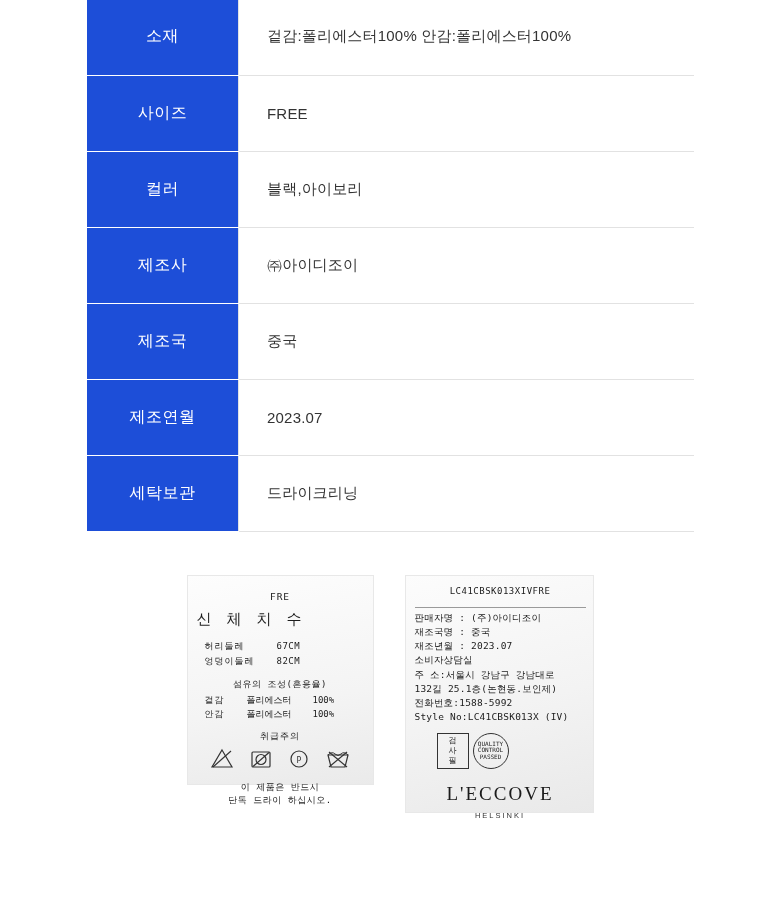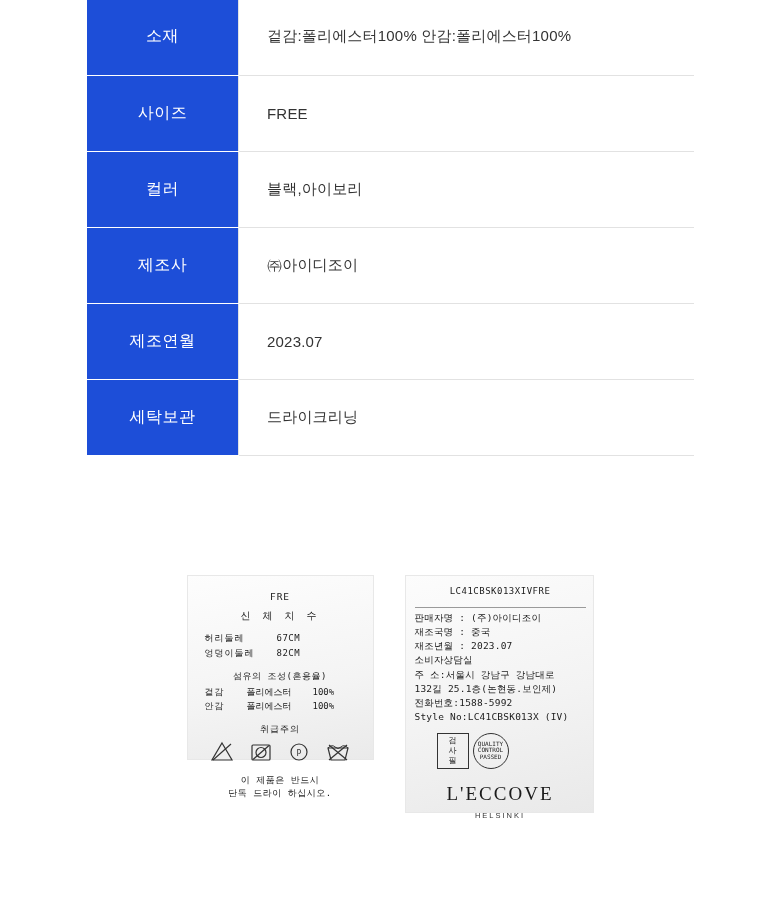--- a/index.html
+++ b/index.html
@@ -72,37 +72,37 @@
     background: #fbfbfb;
     box-shadow: 0 0 0 1px #e8e8e8 inset;
     font-family: "DejaVu Sans Mono", monospace;
     color: #1b1b1b;
     position: relative;
   }
 
   
   .label-left {
     width: 187px;
-    height: 185px;
+    height: 210px;
     padding: 15px 10px 10px 10px;
     box-sizing: border-box;
     font-size: 9px;
     line-height: 1.45;
     background: linear-gradient(170deg,#fdfdfd 0%,#f4f4f4 60%,#eaeaea 100%);
   }
   .ll-title {
     text-align: center;
     letter-spacing: 1px;
     font-size: 9.5px;
   }
   .ll-sub {
-    text-align: center;
+    text-align: left;
     letter-spacing: 3px;
     margin-top: 5px;
-    font-size: 10px;
+    font-size: 15px;
   }
   .ll-meas {
     margin-top: 9px;
     padding-left: 8px;
   }
   .ll-meas div {
     display: flex;
     margin-bottom: 2px;
   }
   .ll-meas .k { width: 72px; letter-spacing: 1px; }
@@ -232,20 +232,24 @@
         <th>사이즈</th>
         <td>FREE</td>
       </tr>
       <tr>
         <th>컬러</th>
         <td>블랙,아이보리</td>
       </tr>
       <tr>
         <th>제조사</th>
         <td>㈜아이디조이</td>
+      </tr>
+      <tr>
+        <th>제조국</th>
+        <td>중국</td>
       </tr>
       <tr>
         <th>제조연월</th>
         <td>2023.07</td>
       </tr>
       <tr>
         <th>세탁보관</th>
         <td>드라이크리닝</td>
       </tr>
     </tbody>

